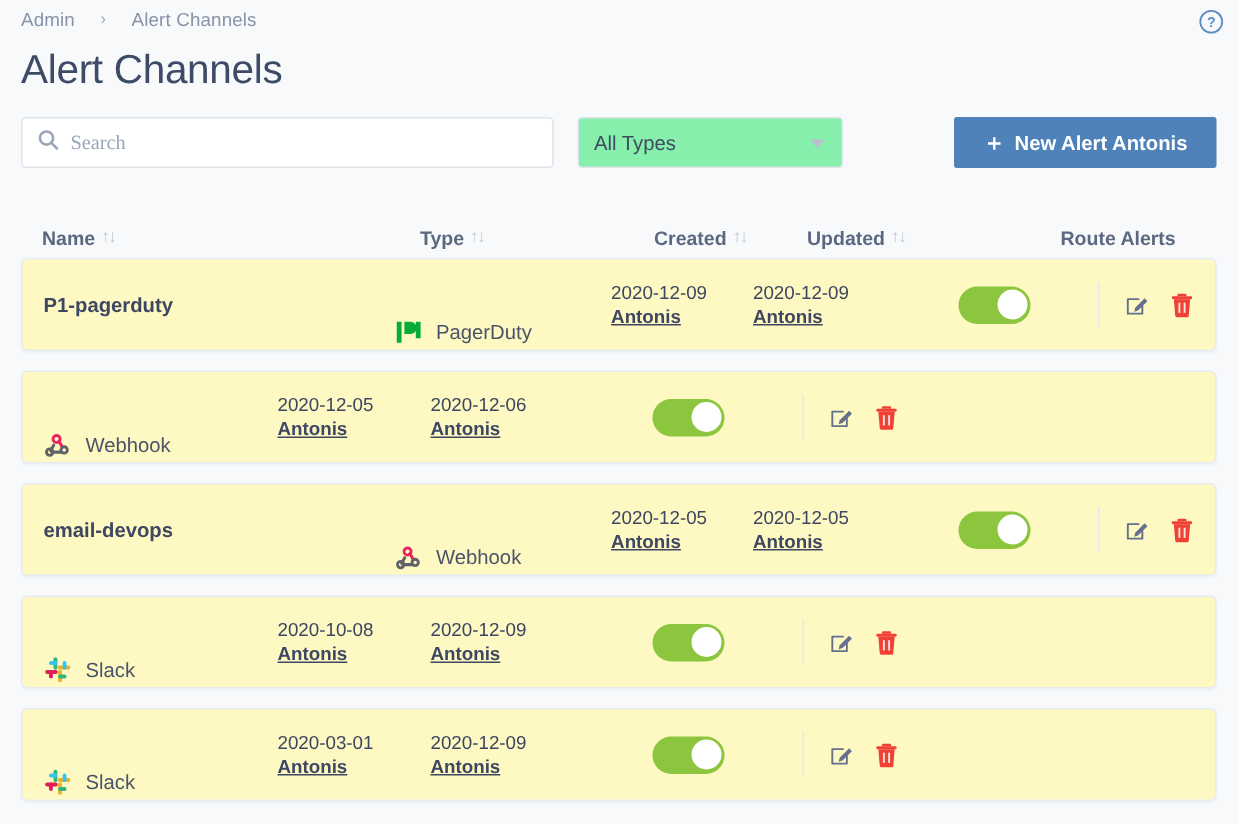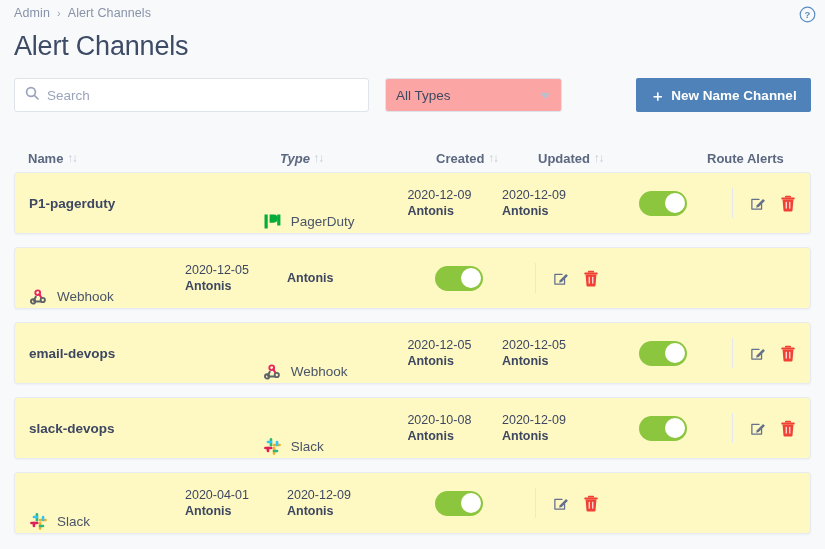--- a/index.html
+++ b/index.html
@@ -8,21 +8,21 @@
     background: #f7f9fb;
     font-family: "Liberation Sans", sans-serif;
     overflow: hidden;
   }
   .page { position: relative; width: 825px; height: 549px; }
 
   
   .breadcrumb {
     position: absolute; left: 14px; top: 6px;
     font-size: 12.5px; color: #8892a8; letter-spacing: .1px;
-    display: flex; align-items: center; gap: 7px;
+    display: flex; align-items: center; gap: 17px;
   }
   .breadcrumb .crumb { color: #8892a8; }
   .breadcrumb .sep { color: #9aa3b6; font-size: 11px; }
 
   
   .help-icon {
     position: absolute; right: 9px; top: 6px;
     width: 17px; height: 17px; cursor: pointer;
   }
 
@@ -40,29 +40,29 @@
   }
   .search-box {
     position: absolute; left: 0; top: 0;
     width: 355px; height: 34px;
     background: #fff; border: 1px solid #dfe3ea; border-radius: 3px;
     display: flex; align-items: center; padding: 0 10px; gap: 8px;
   }
   .search-box svg { flex: none; }
   .search-input {
     border: none; outline: none; background: transparent;
-    font-family: Liberation Sans, sans-serif;
+    font-family: Liberation Serif, serif;
     font-size: 13.5px; color: #3b82f6; width: 100%;
   }
   .search-input::placeholder { color: #9aa5bb; }
 
   .type-select {
     position: absolute; left: 371px; top: 0;
     width: 177px; height: 34px;
-    background: #fca5a5; border: 1px solid #dfe3ea; border-radius: 3px;
+    background: #86efac; border: 1px solid #dfe3ea; border-radius: 3px;
     display: flex; align-items: center; padding: 0 10px;
     cursor: pointer;
   }
   .type-select .sel-label { font-size: 13.5px; color: #3f4a60; }
   .type-select .caret {
     position: absolute; right: 11px; top: 14px;
     width: 0; height: 0;
     border-left: 5.5px solid transparent;
     border-right: 5.5px solid transparent;
     border-top: 6px solid #b9bfcb;
@@ -85,42 +85,42 @@
     display: flex; align-items: center; height: 28px;
     padding: 0 14px;
   }
   .th {
     font-size: 13px; font-weight: bold; color: #5c6780;
     display: flex; align-items: center; gap: 4px; white-space: nowrap;
   }
   .th .sort { color: #c2c9d6; font-size: 11.5px; font-weight: normal; letter-spacing: -1px; }
 
   .col-name    { width: 252px; }
-  .col-type    { width: 156px; font-style: italic; }
+  .col-type    { width: 156px; }
   .col-created { width: 102px; }
   .col-updated { width: 148px; }
   .col-route   { width: 100px; padding-left: 21px; }
   .col-actions { flex: 1; }
 
   .row {
     display: flex; align-items: center;
     height: 62px; margin-bottom: 13px; padding: 0 14px;
     background: #fef9c3; border: 1px solid #e7ebf1; border-radius: 4px;
     box-shadow: 0 1px 2px rgba(60,75,110,.05);
   }
   .cell-name {
     width: 252px; font-size: 13.5px; font-weight: bold; color: #3d4761;
   }
   .cell-type {
     width: 156px; display: flex; align-items: center; gap: 9px;
     font-size: 13.5px; color: #4a5468; margin-top: 37px;
   }
   .cell-date { font-size: 12.5px; color: #3d4761; line-height: 1.28; }
   .cell-date .d { font-weight: normal; }
-  .cell-date .u { font-weight: bold; }
+  .cell-date .u { font-weight: bold; text-decoration: underline; }
   .cell-created { width: 102px; }
   .cell-updated { width: 148px; }
 
   .cell-route { width: 100px; display: flex; align-items: center; }
   .toggle {
     width: 48px; height: 25px; border-radius: 13px;
     background: #8cc63f; position: relative; cursor: pointer;
   }
   .toggle .knob {
     position: absolute; right: 2.5px; top: 2.5px;
@@ -167,21 +167,21 @@
       <input class="search-input" type="text" placeholder="Search" style="">
     </div>
 
     <div class="type-select">
       <span class="sel-label">All Types</span>
       <span class="caret"></span>
     </div>
 
     <button class="new-btn">
       <span class="plus">＋</span>
-      <span>New Name Channel</span>
+      <span>New Alert Antonis</span>
     </button>
   </div>
 
   <div class="table">
     <div class="thead">
       <div class="th col-name">
         <span>Name</span>
         <span class="sort">↑↓</span>
       </div>
       <div class="th col-type">
@@ -258,20 +258,21 @@
                 <circle cx="17.4" cy="16.4" r="2.7" fill="none" stroke="#5f6368" stroke-width="2.4"></circle>
               </svg>
             </span>
             <span>Webhook</span>
           </div>
           <div class="cell-date cell-created">
             <div class="d">2020-12-05</div>
             <div class="u">Antonis</div>
           </div>
           <div class="cell-date cell-updated">
+            <div class="d">2020-12-06</div>
             <div class="u">Antonis</div>
           </div>
           <div class="cell-route">
             <div class="toggle">
               <span class="knob"></span>
             </div>
           </div>
           <div class="cell-actions">
             <span class="act">
               <svg width="17" height="17" viewBox="0 0 20 20">
@@ -304,68 +305,20 @@
               </svg>
             </span>
             <span>Webhook</span>
           </div>
           <div class="cell-date cell-created">
             <div class="d">2020-12-05</div>
             <div class="u">Antonis</div>
           </div>
           <div class="cell-date cell-updated">
             <div class="d">2020-12-05</div>
-            <div class="u">Antonis</div>
-          </div>
-          <div class="cell-route">
-            <div class="toggle">
-              <span class="knob"></span>
-            </div>
-          </div>
-          <div class="cell-actions">
-            <span class="act">
-              <svg width="17" height="17" viewBox="0 0 20 20">
-                <path d="M2.2 5.2 h8.4 M2.2 5.2 v11.4 h11.4 v-6.0" fill="none" stroke="#64708c" stroke-width="1.5" stroke-linecap="round" stroke-linejoin="round"></path>
-                <path d="M8.0 12.0 l7.4-7.4 2.2 2.2 -7.4 7.4 -3.0 .8 z" fill="#64708c"></path>
-              </svg>
-            </span>
-            <span class="act">
-              <svg width="16" height="17" viewBox="0 0 18 20">
-                <path d="M2.6 5.2 h12.8 l-1.1 13.0 a1.4 1.4 0 0 1-1.4 1.3 H5.1 a1.4 1.4 0 0 1-1.4-1.3 z" fill="#f04134"></path>
-                <rect x="1.0" y="3.0" width="16" height="2.2" rx="1.1" fill="#f04134"></rect>
-                <path d="M6.4 1.0 h5.2 a1 1 0 0 1 1 1 v1 h-7.2 v-1 a1 1 0 0 1 1-1 z" fill="#f04134"></path>
-                <rect x="6.2" y="8.0" width="1.5" height="8" fill="#fff" opacity=".85"></rect>
-                <rect x="10.3" y="8.0" width="1.5" height="8" fill="#fff" opacity=".85"></rect>
-              </svg>
-            </span>
-          </div>
-        </div>
-        <div class="row">
-          <div class="cell-name">slack-devops</div>
-          <div class="cell-type">
-            <span class="icon-wrap">
-              <svg width="19" height="19" viewBox="0 0 24 24">
-                <rect x="8.4" y="1.4" width="3.3" height="10.6" rx="1.65" fill="#2eb67d"></rect>
-                <rect x="12.3" y="12.0" width="3.3" height="10.6" rx="1.65" fill="#ecb22e"></rect>
-                <rect x="12.0" y="8.4" width="10.6" height="3.3" rx="1.65" fill="#ecb22e"></rect>
-                <rect x="1.4" y="12.3" width="10.6" height="3.3" rx="1.65" fill="#e01e5a"></rect>
-                <rect x="4.6" y="4.6" width="7.1" height="3.3" rx="1.65" fill="#36c5f0"></rect>
-                <rect x="12.3" y="16.1" width="7.1" height="3.3" rx="1.65" fill="#2eb67d"></rect>
-                <rect x="16.1" y="4.6" width="3.3" height="7.1" rx="1.65" fill="#36c5f0"></rect>
-                <rect x="4.6" y="12.3" width="3.3" height="7.1" rx="1.65" fill="#e01e5a"></rect>
-              </svg>
-            </span>
-            <span>Slack</span>
-          </div>
-          <div class="cell-date cell-created">
-            <div class="d">2020-10-08</div>
-            <div class="u">Antonis</div>
-          </div>
-          <div class="cell-date cell-updated">
-            <div class="d">2020-12-09</div>
             <div class="u">Antonis</div>
           </div>
           <div class="cell-route">
             <div class="toggle">
               <span class="knob"></span>
             </div>
           </div>
           <div class="cell-actions">
             <span class="act">
               <svg width="17" height="17" viewBox="0 0 20 20">
@@ -394,21 +347,21 @@
                 <rect x="1.4" y="12.3" width="10.6" height="3.3" rx="1.65" fill="#e01e5a"></rect>
                 <rect x="4.6" y="4.6" width="7.1" height="3.3" rx="1.65" fill="#36c5f0"></rect>
                 <rect x="12.3" y="16.1" width="7.1" height="3.3" rx="1.65" fill="#2eb67d"></rect>
                 <rect x="16.1" y="4.6" width="3.3" height="7.1" rx="1.65" fill="#36c5f0"></rect>
                 <rect x="4.6" y="12.3" width="3.3" height="7.1" rx="1.65" fill="#e01e5a"></rect>
               </svg>
             </span>
             <span>Slack</span>
           </div>
           <div class="cell-date cell-created">
-            <div class="d">2020-04-01</div>
+            <div class="d">2020-10-08</div>
             <div class="u">Antonis</div>
           </div>
           <div class="cell-date cell-updated">
             <div class="d">2020-12-09</div>
             <div class="u">Antonis</div>
           </div>
           <div class="cell-route">
             <div class="toggle">
               <span class="knob"></span>
             </div>
@@ -424,15 +377,62 @@
               <svg width="16" height="17" viewBox="0 0 18 20">
                 <path d="M2.6 5.2 h12.8 l-1.1 13.0 a1.4 1.4 0 0 1-1.4 1.3 H5.1 a1.4 1.4 0 0 1-1.4-1.3 z" fill="#f04134"></path>
                 <rect x="1.0" y="3.0" width="16" height="2.2" rx="1.1" fill="#f04134"></rect>
                 <path d="M6.4 1.0 h5.2 a1 1 0 0 1 1 1 v1 h-7.2 v-1 a1 1 0 0 1 1-1 z" fill="#f04134"></path>
                 <rect x="6.2" y="8.0" width="1.5" height="8" fill="#fff" opacity=".85"></rect>
                 <rect x="10.3" y="8.0" width="1.5" height="8" fill="#fff" opacity=".85"></rect>
               </svg>
             </span>
           </div>
         </div>
+        <div class="row">
+          <div class="cell-type">
+            <span class="icon-wrap">
+              <svg width="19" height="19" viewBox="0 0 24 24">
+                <rect x="8.4" y="1.4" width="3.3" height="10.6" rx="1.65" fill="#2eb67d"></rect>
+                <rect x="12.3" y="12.0" width="3.3" height="10.6" rx="1.65" fill="#ecb22e"></rect>
+                <rect x="12.0" y="8.4" width="10.6" height="3.3" rx="1.65" fill="#ecb22e"></rect>
+                <rect x="1.4" y="12.3" width="10.6" height="3.3" rx="1.65" fill="#e01e5a"></rect>
+                <rect x="4.6" y="4.6" width="7.1" height="3.3" rx="1.65" fill="#36c5f0"></rect>
+                <rect x="12.3" y="16.1" width="7.1" height="3.3" rx="1.65" fill="#2eb67d"></rect>
+                <rect x="16.1" y="4.6" width="3.3" height="7.1" rx="1.65" fill="#36c5f0"></rect>
+                <rect x="4.6" y="12.3" width="3.3" height="7.1" rx="1.65" fill="#e01e5a"></rect>
+              </svg>
+            </span>
+            <span>Slack</span>
+          </div>
+          <div class="cell-date cell-created">
+            <div class="d">2020-03-01</div>
+            <div class="u">Antonis</div>
+          </div>
+          <div class="cell-date cell-updated">
+            <div class="d">2020-12-09</div>
+            <div class="u">Antonis</div>
+          </div>
+          <div class="cell-route">
+            <div class="toggle">
+              <span class="knob"></span>
+            </div>
+          </div>
+          <div class="cell-actions">
+            <span class="act">
+              <svg width="17" height="17" viewBox="0 0 20 20">
+                <path d="M2.2 5.2 h8.4 M2.2 5.2 v11.4 h11.4 v-6.0" fill="none" stroke="#64708c" stroke-width="1.5" stroke-linecap="round" stroke-linejoin="round"></path>
+                <path d="M8.0 12.0 l7.4-7.4 2.2 2.2 -7.4 7.4 -3.0 .8 z" fill="#64708c"></path>
+              </svg>
+            </span>
+            <span class="act">
+              <svg width="16" height="17" viewBox="0 0 18 20">
+                <path d="M2.6 5.2 h12.8 l-1.1 13.0 a1.4 1.4 0 0 1-1.4 1.3 H5.1 a1.4 1.4 0 0 1-1.4-1.3 z" fill="#f04134"></path>
+                <rect x="1.0" y="3.0" width="16" height="2.2" rx="1.1" fill="#f04134"></rect>
+                <path d="M6.4 1.0 h5.2 a1 1 0 0 1 1 1 v1 h-7.2 v-1 a1 1 0 0 1 1-1 z" fill="#f04134"></path>
+                <rect x="6.2" y="8.0" width="1.5" height="8" fill="#fff" opacity=".85"></rect>
+                <rect x="10.3" y="8.0" width="1.5" height="8" fill="#fff" opacity=".85"></rect>
+              </svg>
+            </span>
+          </div>
+        </div>
       </div>
   </div>
 </div>
 
 </body></html>

